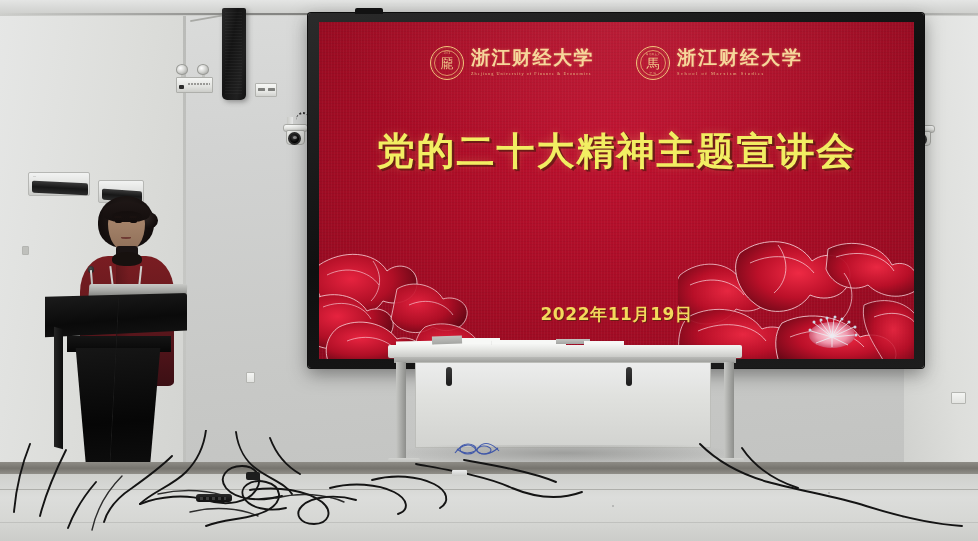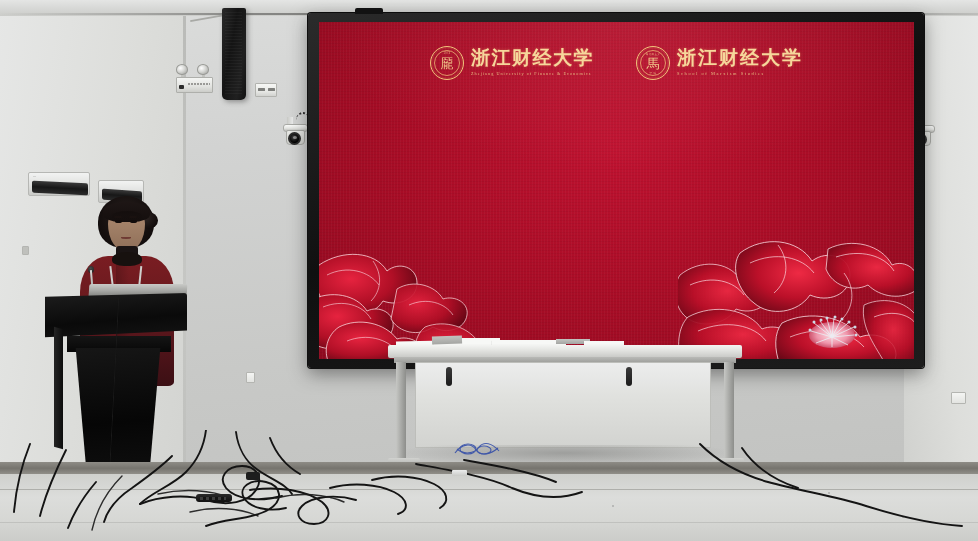--- a/index.html
+++ b/index.html
@@ -621,20 +621,22 @@
             <div class="seal-glyph">馬</div>
             <div class="seal-arc bot">学 院</div>
           </div>
           <div>
             <div class="logo-cn">浙江财经大学</div>
             <div class="logo-en">School of Marxism Studies</div>
           </div>
         </div>
       </div>
 
+      <div class="title-main">党的二十大精神主题宣讲会</div>
+      <div class="title-date">2022年11月19日</div>
     </div>
   </div>
 
   <div class="person">
     <div class="hair-back"></div>
     <div class="hair-bun"></div>
     <div class="face"></div>
     <div class="fringe"></div>
     <div class="brow l"></div>
     <div class="brow r"></div>

